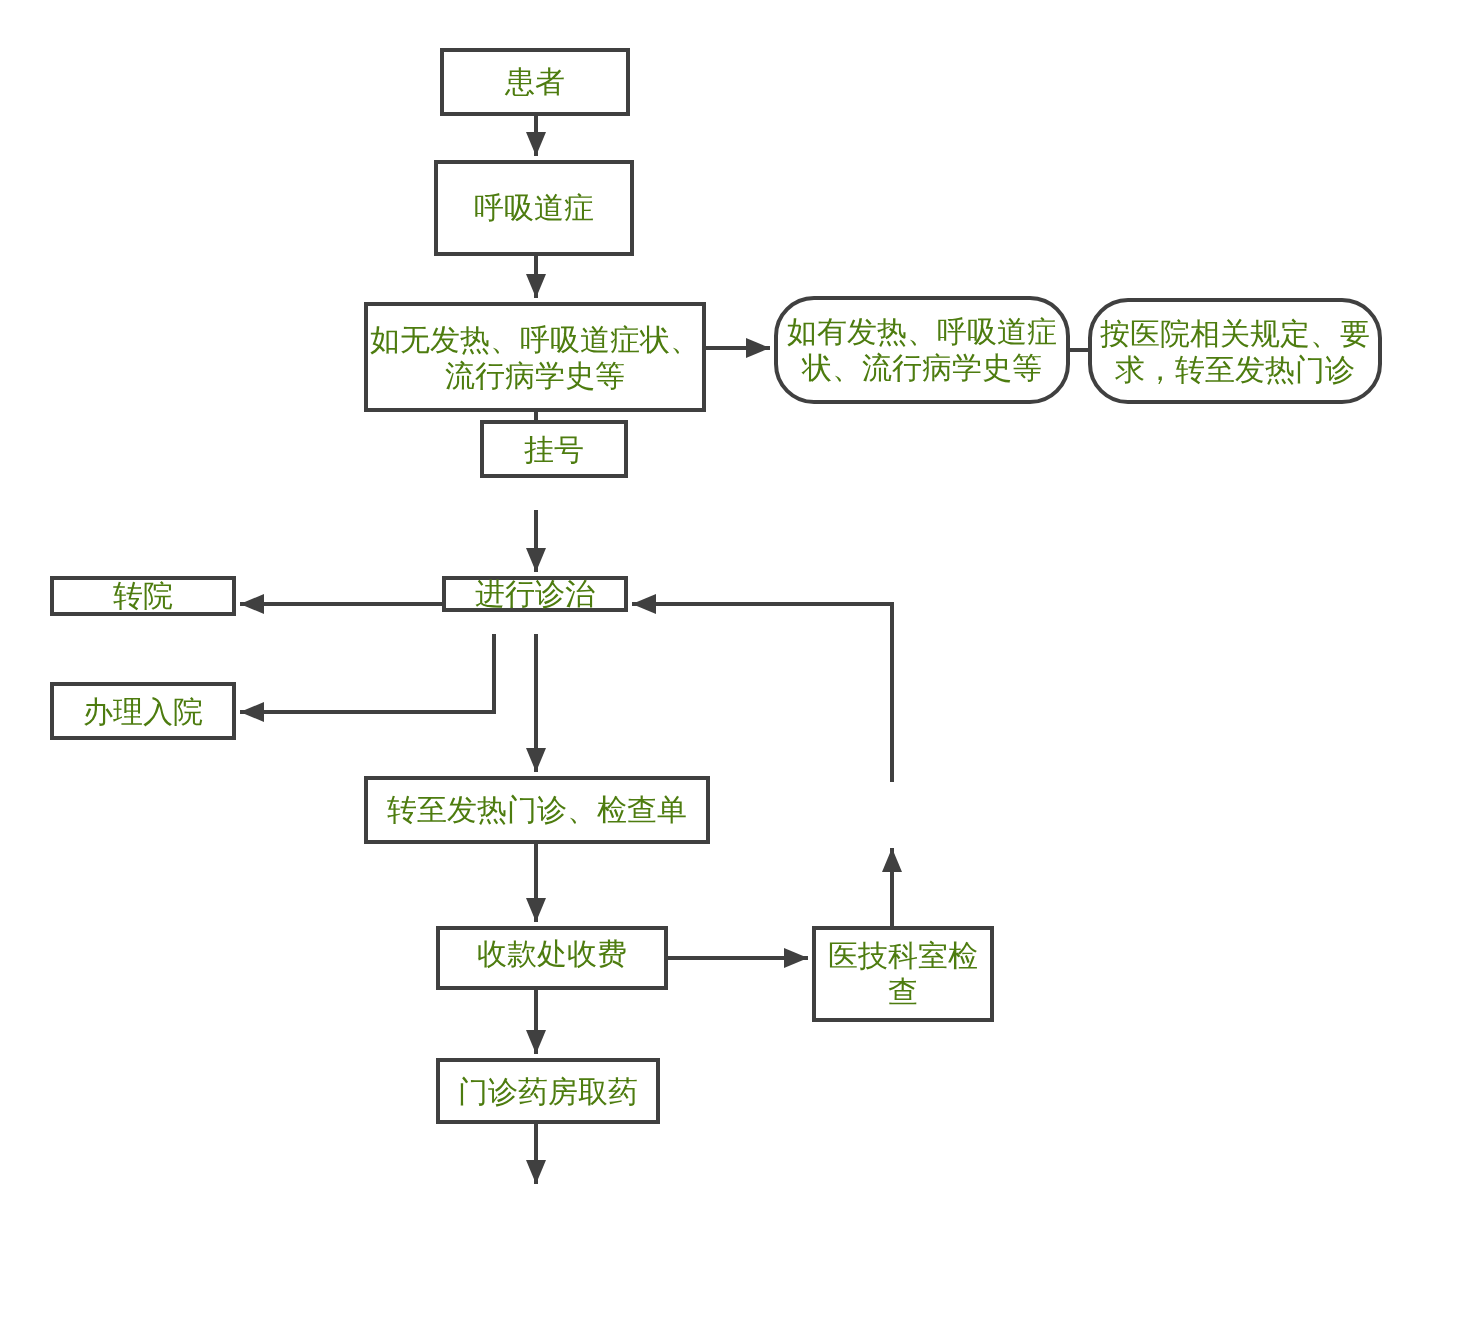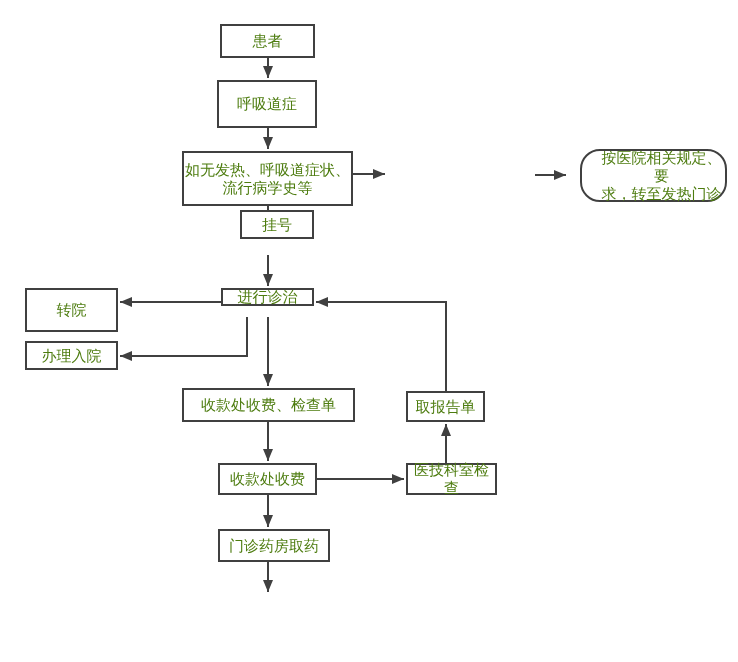--- a/index.html
+++ b/index.html
@@ -69,36 +69,37 @@
     </g>
   </svg>
 
   <div class="node" style="left:220px; top:24px;  width:95px;  height:34px;">患者</div>
 
   <div class="node" style="left:217px; top:80px;  width:100px; height:48px;">呼吸道症</div>
 
   <div class="node" style="left:182px; top:151px; width:171px; height:55px;">如无发热、呼吸道症状、
 流行病学史等</div>
 
+  <div class="node rounded" style="left:387px; top:148px; width:148px; height:54px;">如有发热、呼吸道症
+状、流行病学史等</div>
 
-  <div class="node rounded" style="left:580px; top:149px; width:147px; height:53px;padding-left:16px;">按医院相关规定、要
+  <div class="node rounded" style="left:544px; top:149px; width:147px; height:53px;">按医院相关规定、要
 求，转至发热门诊</div>
 
   <div class="node" style="left:240px; top:210px; width:74px;  height:29px;">挂号</div>
 
   <div class="node" style="left:221px; top:288px; width:93px;  height:18px;">进行诊治</div>
 
-  <div class="node" style="left:25px;  top:288px; width:93px;  height:44px;">转院</div>
+  <div class="node" style="left:25px;  top:288px; width:93px;  height:20px;">转院</div>
 
   <div class="node" style="left:25px;  top:341px; width:93px;  height:29px;">办理入院</div>
 
-  <div class="node" style="left:182px; top:388px; width:173px; height:34px;">收款处收费、检查单</div>
+  <div class="node" style="left:182px; top:388px; width:173px; height:34px;">转至发热门诊、检查单</div>
 
-  <div class="node" style="left:406px; top:391px; width:79px;  height:31px;">取报告单</div>
 
-  <div class="node" style="left:218px; top:463px; width:99px;  height:32px;">收款处收费</div>
+  <div class="node" style="left:218px; top:463px; width:116px;  height:32px;font-family:Liberation Mono, monospace;">收款处收费</div>
 
-  <div class="node" style="left:406px; top:463px; width:91px;  height:32px;">医技科室检查</div>
+  <div class="node" style="left:406px; top:463px; width:91px;  height:48px;">医技科室检查</div>
 
   <div class="node" style="left:218px; top:529px; width:112px; height:33px;">门诊药房取药</div>
 
 
 </div>
 
 </body></html>

